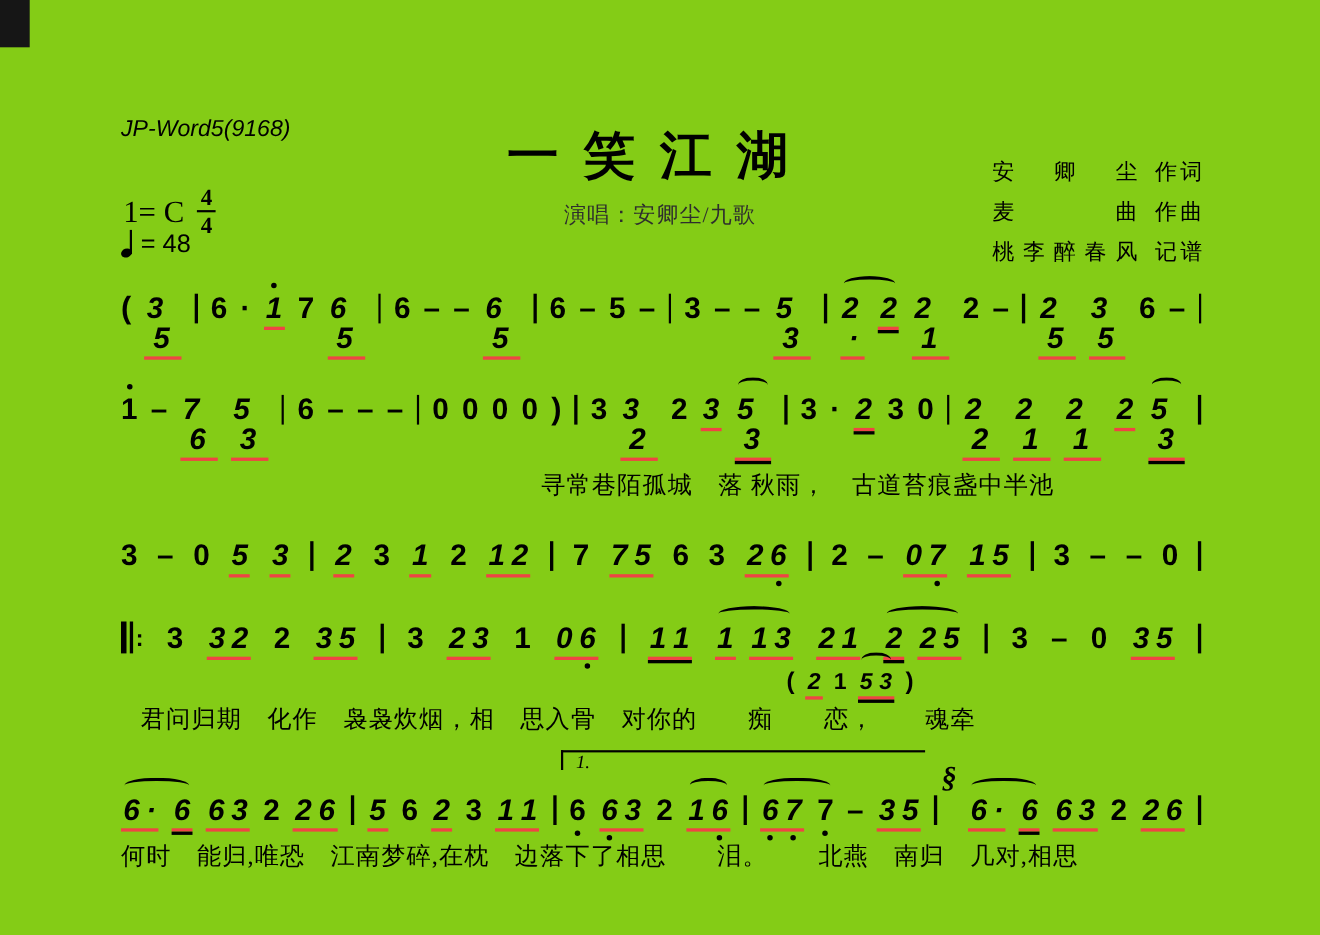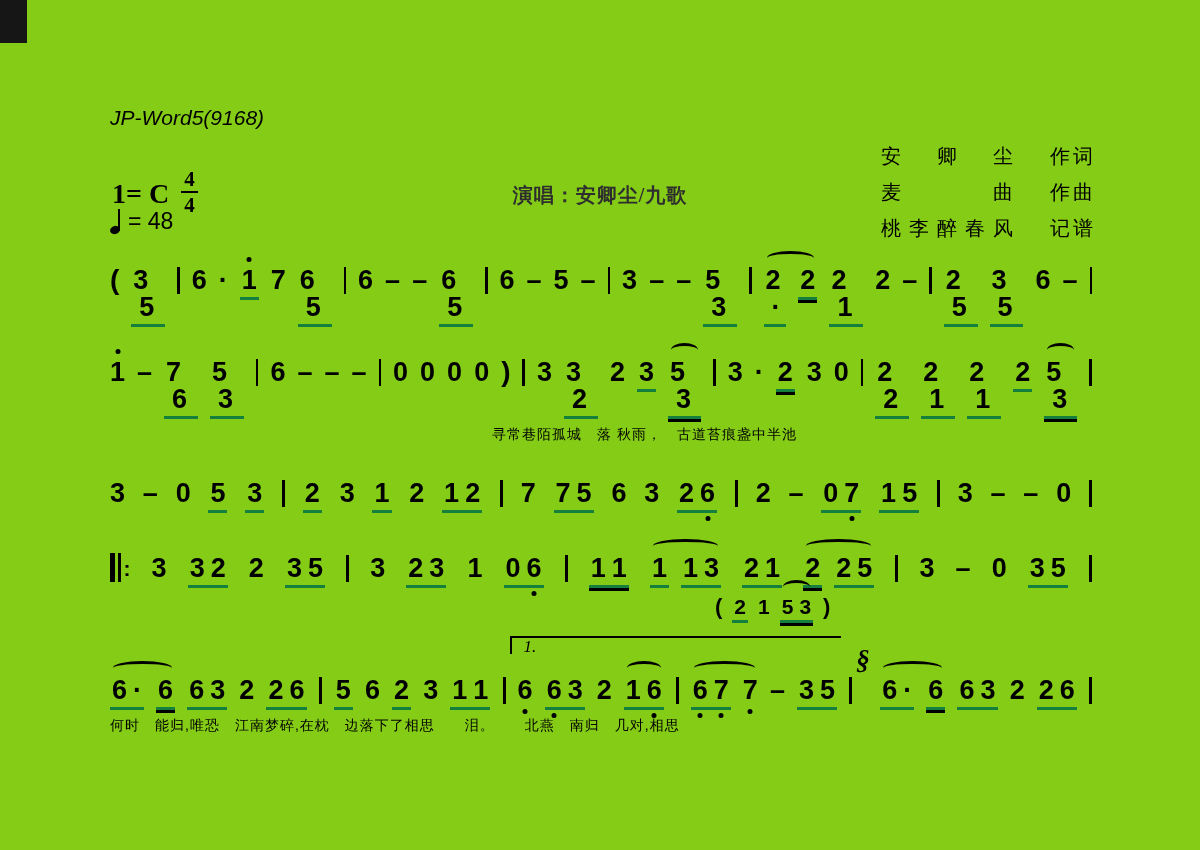--- a/index.html
+++ b/index.html
@@ -3,27 +3,27 @@
 <meta charset="utf-8">
 <style>
   html,body{margin:0;padding:0;}
   body{width:1200px;height:850px;overflow:hidden;background:#ffffff;color:#000;}
   .page{position:relative;width:1200px;height:850px;background:#84cc16;overflow:hidden;}
   .corner-mark{position:absolute;top:0;left:0;width:27px;height:43px;background:#161616;}
   .tag{position:absolute;top:106px;left:110px;font:italic 21px "Liberation Sans",sans-serif;}
   .title{position:absolute;top:110px;left:0;width:100%;text-align:center;
          font-family:"Liberation Serif",serif;font-weight:bold;font-size:47px;letter-spacing:0.48em;}
   .subtitle{position:absolute;top:182px;left:0;width:100%;text-align:center;
-         font-family:"Liberation Serif",serif;font-size:20px;color:#2e2e2e;letter-spacing:1px;font-weight:bold;}
+         font-family:"Liberation Serif",serif;font-size:20px;color:#2e2e2e;letter-spacing:1px;}
   .credits{position:absolute;top:143px;right:104px;font-family:"Liberation Serif",serif;font-size:20px;}
   .credit-row{display:flex;align-items:baseline;margin-bottom:9px;}
   .credit-name{width:132px;display:flex;justify-content:space-between;}
-  .credit-role{margin-left:37px;letter-spacing:3px;}
+  .credit-role{margin-left:16px;letter-spacing:3px;}
   .keyrow{position:absolute;top:170px;left:112px;font-family:"Liberation Serif",serif;
-          font-weight:bold;font-size:28px;display:flex;align-items:center;}
+          font-weight:normal;font-size:28px;display:flex;align-items:center;}
   .meter{display:inline-flex;flex-direction:column;align-items:center;font-size:21px;
          line-height:1.05;margin-left:12px;transform:translateY(-2px);}
   .meter .m-top{border-bottom:2px solid #000;padding:0 3px 1px;}
   .meter .m-bot{padding-top:1px;}
   .temporow{position:absolute;top:208px;left:110px;font-family:"Liberation Sans",sans-serif;
             font-size:23px;display:flex;align-items:center;gap:4px;}
   .qnote{position:relative;width:14px;height:26px;display:inline-block;}
   .qhead{position:absolute;left:0;bottom:1px;width:10px;height:8px;background:#000;border-radius:50%;transform:rotate(-20deg);}
   .qstem{position:absolute;left:8px;bottom:4px;width:2px;height:22px;background:#000;}
 
@@ -33,54 +33,55 @@
   .grp{display:inline-flex;align-items:baseline;gap:12px;position:relative;}
   .arc::before{content:"";position:absolute;left:3px;right:3px;top:-16px;height:11px;
                border-top:3px solid #000;border-radius:50% 50% 0 0;}
   .volta{padding-top:0;}
   .volta::before{content:"";position:absolute;left:-8px;right:-4px;top:-36px;height:16px;
                  border-top:2.5px solid #000;border-left:2.5px solid #000;}
   .volta-label{position:absolute;top:-35px;left:6px;font:italic 17px "Liberation Serif",serif;}
   .note{position:relative;line-height:1;}
   .note .ch{position:relative;display:inline-block;line-height:1;}
   .note .ch + .ch{margin-left:6px;}
-  .u1,.u2{border-bottom:3px solid #15803d;padding:0 2px 3px;}
+  .u1,.u2{border-bottom:3px solid #ef4444;padding:0 2px 3px;font-style:italic;}
   .u2::after{content:"";position:absolute;left:0;right:0;bottom:-6px;height:3px;background:#000;}
   .dot{position:absolute;left:50%;transform:translateX(-50%);width:5px;height:5px;border-radius:50%;background:#000;}
   .dot.hi{top:-10px;}
   .dot.lo{bottom:-10px;}
   .u1 .dot.lo{bottom:-14px;}
   .bar{width:3px;height:27px;background:#000;transform:translateY(5px);}
   .rpt{display:inline-flex;gap:3px;align-items:flex-end;transform:translateY(5px);}
   .rpt b{display:block;}
   .rpt .thick{width:5px;height:29px;background:#000;}
   .rpt .thin{width:2.5px;height:29px;background:#000;}
   .rpt .rdots{font-size:21px;line-height:26px;font-weight:bold;}
   .segno{position:relative;width:4px;height:8px;display:inline-block;}
   .segno-glyph{position:absolute;left:-8px;top:-46px;font:italic bold 27px "Liberation Serif",serif;}
   .paren{font-size:28px;font-weight:bold;}
-  .lyric{font-family:Liberation Sans, sans-serif;font-size:14px;margin-top:7px;letter-spacing:1px;white-space:pre;}
+  .lyric{font-family:Liberation Serif, serif;font-size:22px;margin-top:7px;letter-spacing:1px;white-space:pre;}
   .lyric2{margin-top:3px;}
   .annot-row{display:inline-flex;gap:10px;margin:6px 0 0 605px;align-items:baseline;
              font-family:"Liberation Sans",sans-serif;font-weight:bold;font-size:21px;}
   .annot-row .paren{font-size:22px;}
   .line-0 .music-row{margin-top:14px;}
   .line-1 .music-row{margin-top:27px;}
   .line-2 .music-row{margin-top:31px;}
   .line-3 .music-row{margin-top:35px;}
   .line-4 .music-row{margin-top:49px;}
   .line-1 .lyric{padding-left:382px;}
   .line-3 .lyric{padding-left:18px;}
 </style>
 </head>
 <body>
 
 <div class="page">
   <div class="corner-mark"></div>
   <div class="tag">JP-Word5(9168)</div>
+  <div class="title">一笑江湖</div>
   <div class="subtitle">演唱：安卿尘/九歌</div>
   <div class="credits" id="credits">
       <div class="credit-row">
         <span class="credit-name">
           <span>安</span>
           <span>卿</span>
           <span>尘</span>
         </span>
         <span class="credit-role">作词</span>
       </div>
@@ -266,21 +267,21 @@
           <span class="note u1"><span class="ch">3</span><span class="ch">5</span></span>
           <span class="bar"></span>
         </div><div class="annot-row">
           <span class="paren">(</span>
           <span class="note u1"><span class="ch">2</span></span>
           <span class="note"><span class="ch">1</span></span>
           <span class="grp arc">
             <span class="note u2"><span class="ch">5</span><span class="ch">3</span></span>
           </span>
           <span class="paren">)</span>
-        </div></div>
+        </div><div class="lyric lyric2">君问归期　化作　袅袅炊烟，相　思入骨　对你的　　痴　　恋，　　魂牵</div></div>
       <div class="score-line line-4">
         <div class="music-row">
           <span class="grp arc">
             <span class="note u1"><span class="ch">6</span><span class="ch">·</span></span>
             <span class="note u2"><span class="ch">6</span></span>
           </span>
           <span class="note u1"><span class="ch">6</span><span class="ch">3</span></span>
           <span class="note"><span class="ch">2</span></span>
           <span class="note u1"><span class="ch">2</span><span class="ch">6</span></span>
           <span class="bar"></span>

